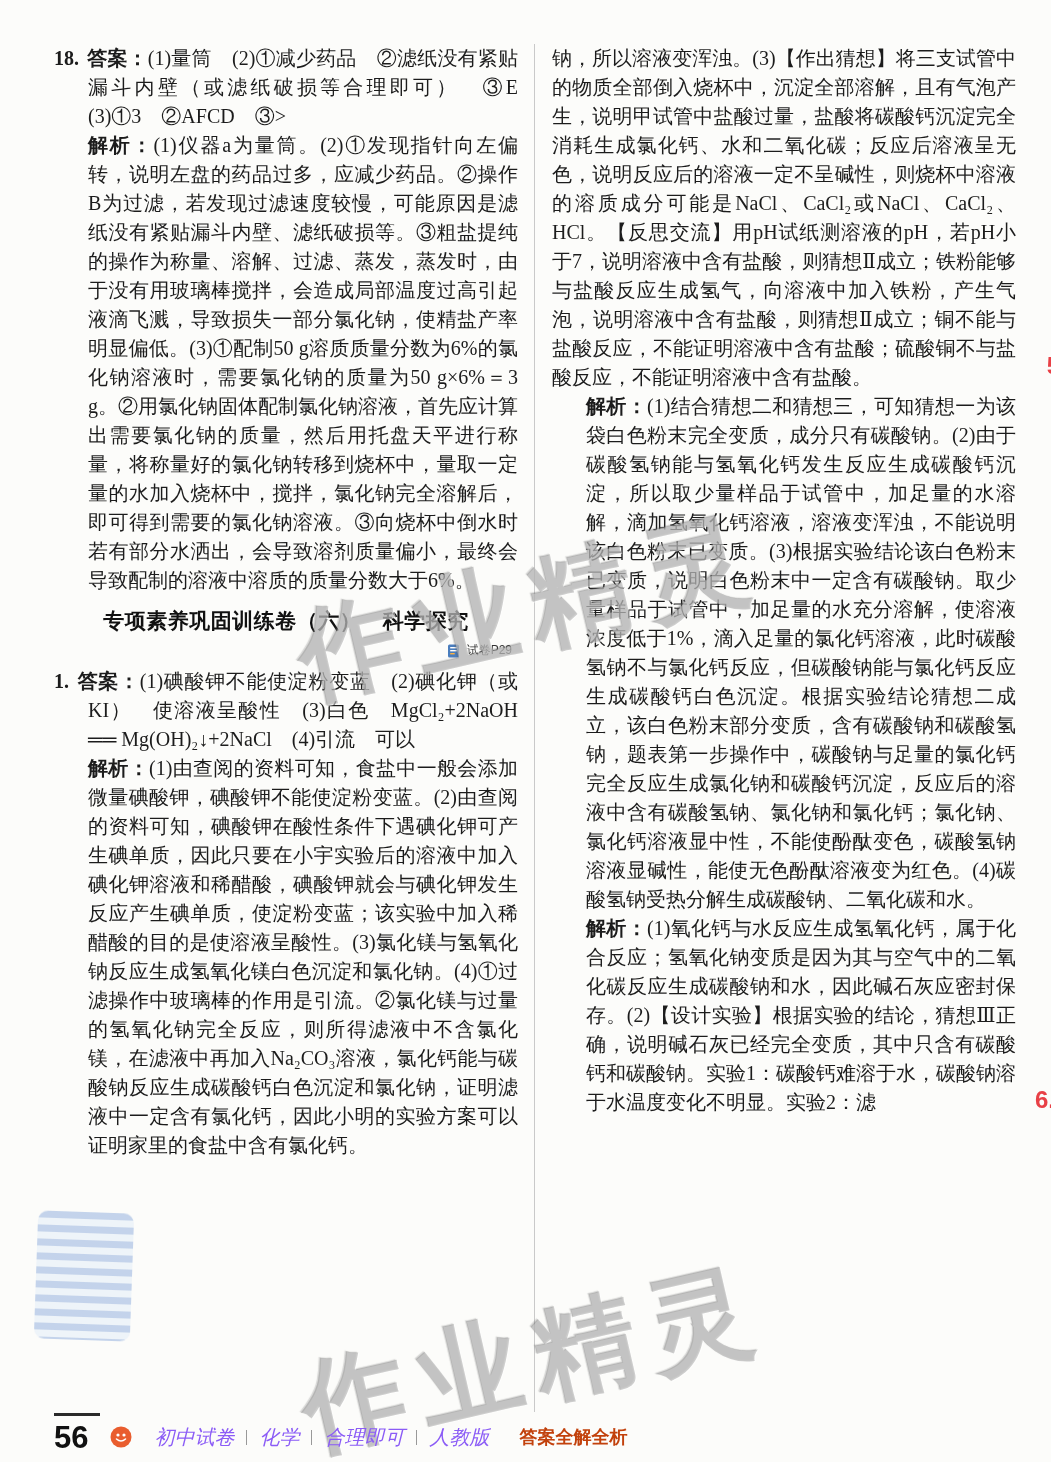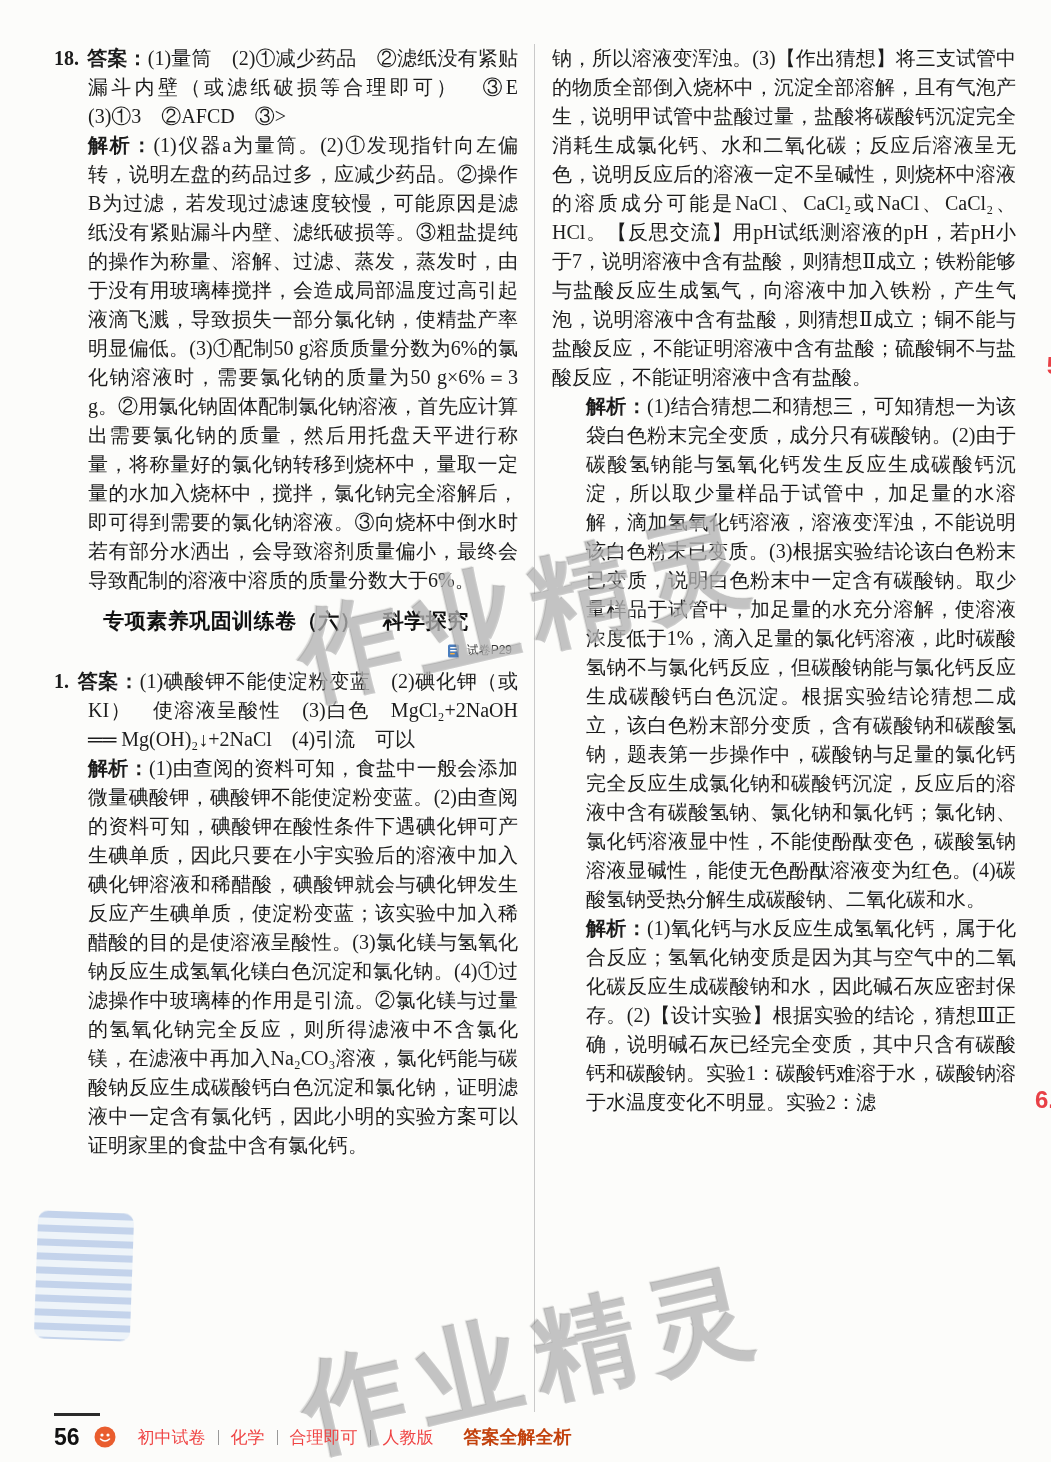--- a/index.html
+++ b/index.html
@@ -50,23 +50,23 @@
     font-family:"Liberation Sans","DejaVu Sans",sans-serif;
   }
   .mark-top{right:-9px;top:352px;font-size:24px;}
   .mark-bottom{right:-4px;top:1086px;font-size:24px;}
   .footer{
     position:absolute;left:54px;top:1416px;right:20px;height:42px;z-index:8;
     display:flex;align-items:center;
     font-family:"Liberation Sans","DejaVu Sans",sans-serif;
   }
   .footer-rule{position:absolute;left:0;top:-3px;width:46px;height:3px;background:#2a2a2a;}
-  .pageno{font-size:23px;font-weight:bold;color:#111;margin-right:14px;line-height:1;}
+  .pageno{font-size:31px;font-weight:bold;color:#111;margin-right:22px;line-height:1;}
   .logo{width:22px;height:22px;margin-right:10px;display:inline-flex;flex:0 0 auto;}
-  .f-item{font-size:17px;color:#ef4444;padding:0 12px;}
+  .f-item{font-size:20px;color:#8b5cf6;padding:0 12px;font-style:italic;}
   .f-item:first-of-type{padding-left:0;}
   .f-sep{width:1px;height:15px;background:#999;}
   .f-title{font-size:18px;font-weight:bold;color:#c2410c;margin-left:18px;}
 </style>
 </head>
 <body>
 
 <div class="divider"></div>
 
 <div class="col col-left">

